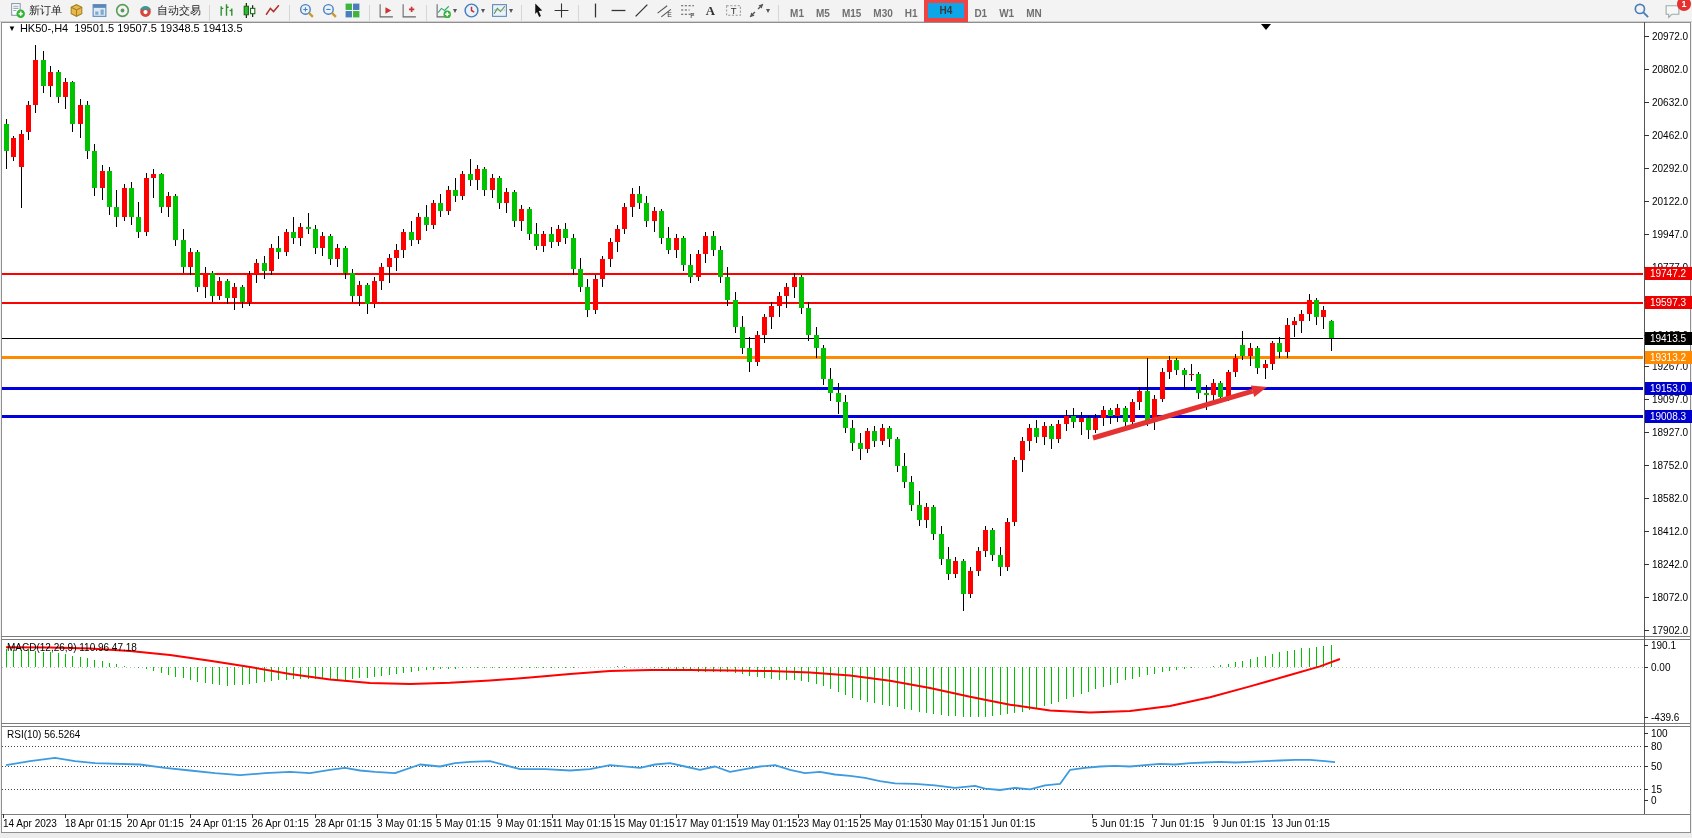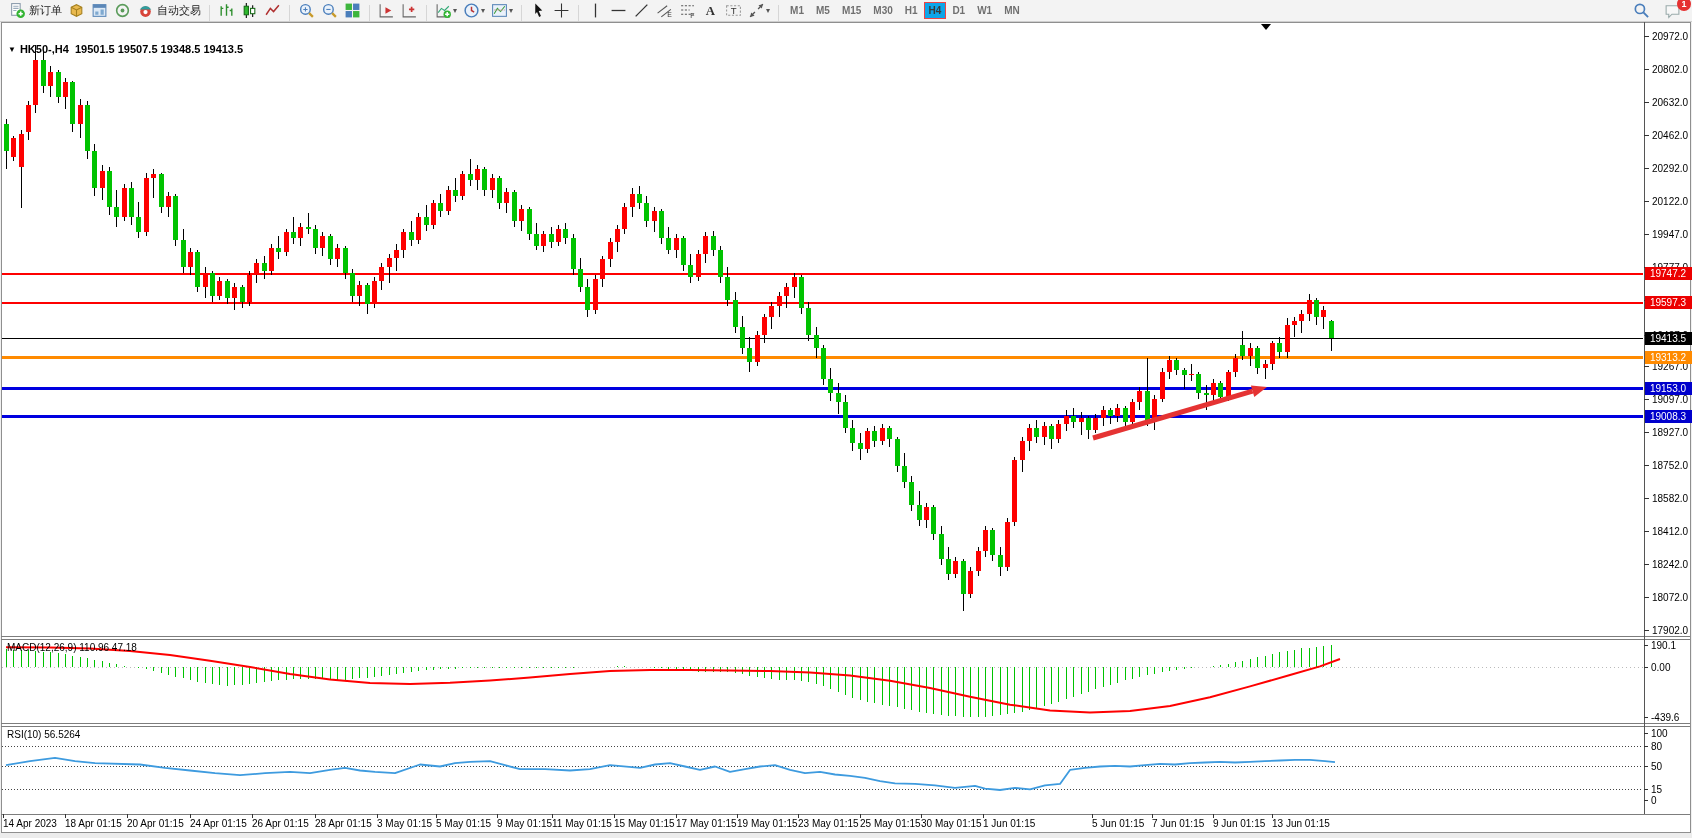--- a/index.html
+++ b/index.html
@@ -7,28 +7,28 @@
        font-family:"Liberation Sans",sans-serif;}
   .toolbar{position:absolute;top:0;left:0;width:1692px;height:22px;background:#f3f3f3;
        border-bottom:1px solid #cfcfcf;display:flex;align-items:center;padding:0 0 0 6px;
        box-sizing:border-box;z-index:5}
   .tb-btn{height:20px;display:inline-flex;align-items:center;gap:3px;padding:0 3px;cursor:default}
   .tb-btn .lbl{font-size:11px;color:#222;white-space:nowrap;font-family:"Liberation Sans","DejaVu Sans",sans-serif}
   .tb-btn svg{display:block}
   .tb-sep{width:1px;height:16px;background:#d6d6d6;margin:0 5px}
   .dd{font-size:8px;color:#555;margin-left:-2px}
   .tf{font-size:10px;font-weight:bold;color:#707070;padding:3px 6px;cursor:default}
-  .tf.active{background:#0ea5e9;border:1px solid #ef4444;padding:2px 4px;color:#3a3a3a}
+  .tf.active{background:#0ea5e9;border:4px solid #ef4444;padding:2px 12px;color:#3a3a3a}
   .tb-right{margin-left:auto;display:flex;align-items:center;gap:8px;padding-right:8px}
   .chat-wrap{position:relative;display:inline-flex}
   .badge{position:absolute;top:-4px;right:-7px;background:#e53030;color:#fff;border-radius:50%;
        width:14px;height:14px;font-size:9px;font-weight:bold;line-height:14px;text-align:center}
   #plot{position:absolute;top:0;left:0;z-index:1}
   .overlay{position:absolute;z-index:4;color:#000;white-space:pre}
-  #chart-title{top:43px;left:8px;font-size:11px;font-weight:bold}
+  #chart-title{top:22px;left:8px;font-size:11px;font-weight:normal}
   #chart-title .tri{font-size:8px;vertical-align:1px;margin-right:4px}
   #macd-label{top:642px;left:7px;font-size:10px}
   #rsi-label{top:729px;left:7px;font-size:10px}
 </style>
 </head>
 <body>
 
 <svg id="plot" width="1692" height="838">
     <rect x="0" y="22" width="1692" height="816" fill="#f0f0f0"></rect>
     <rect x="1" y="22" width="1689" height="810" fill="#ffffff" stroke="#8f8f8f" stroke-width="1" shape-rendering="crispEdges"></rect>

